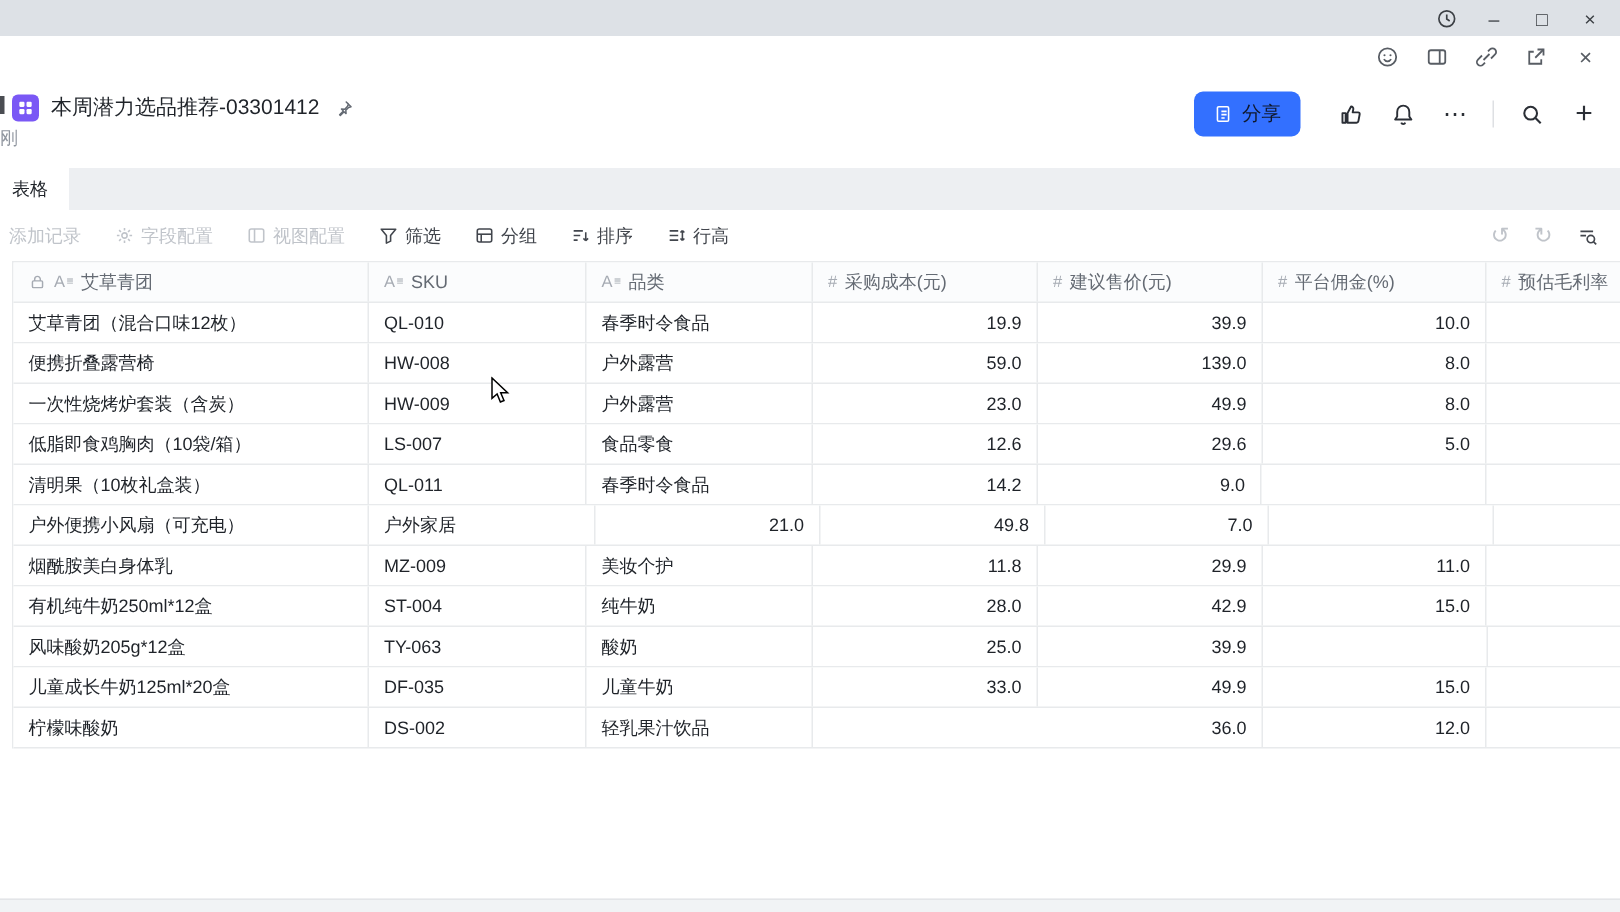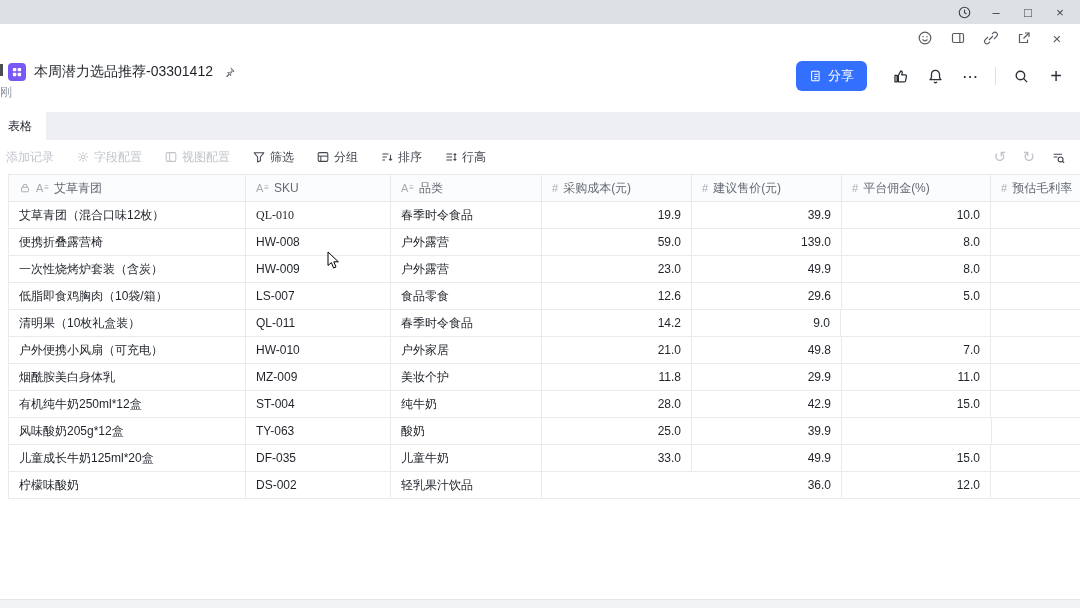--- a/index.html
+++ b/index.html
@@ -20,21 +20,21 @@
 
   
   .app-header { height:60px; position:relative; background:#fff; }
   .left-sliver { position:absolute; left:0; top:12px; width:3px; height:12px; background:#4a4d52; }
   .header-left { position:absolute; left:8px; top:11px; display:flex; align-items:center; gap:8px; }
   .bitable-icon { width:18px; height:18px; border-radius:4px; background:#7a58f5; display:flex; align-items:center; justify-content:center; }
   .doc-title { font-size:14px; font-weight:500; color:#1f2329; }
   .pin-icon { color:#646a73; margin-left:2px; }
   .saved-status { position:absolute; left:0; top:32px; color:#8f959e; font-size:12px; }
   .header-right { position:absolute; right:14px; top:9px; display:flex; align-items:center; gap:15px; }
-  .share-btn { height:30px; background:#3370ff; color:#ffffff; border:none; border-radius:6px; padding:0 13px; display:flex; align-items:center; gap:5px; font-size:13px; font-family:inherit; cursor:pointer; margin-right:8px; }
+  .share-btn { height:30px; background:#3370ff; color:#0f172a; border:none; border-radius:6px; padding:0 13px; display:flex; align-items:center; gap:5px; font-size:13px; font-family:inherit; cursor:pointer; margin-right:8px; }
   .hdr-icon { width:20px; height:20px; display:flex; align-items:center; justify-content:center; color:#2b2f36; font-size:16px; }
   .v-divider { width:1px; height:18px; background:#dee0e3; }
 
   
   .tab-bar { height:28px; background:#edeff2; display:flex; }
   .tab-active { width:46px; height:28px; background:#fff; display:flex; align-items:center; padding-left:8px; font-size:12px; color:#1f2329; }
 
   
   .view-toolbar { height:34px; background:#fff; display:flex; align-items:center; padding:0 14px 0 6px; gap:22px; }
   .tbi { display:flex; align-items:center; gap:4px; color:#42464d; cursor:pointer; white-space:nowrap; }
@@ -253,21 +253,21 @@
         <span class="th-label">平台佣金(%)</span>
       </div>
       <div class="th" style="width: 150px;">
         <span class="ficon">#</span>
         <span class="th-label">预估毛利率</span>
       </div>
     </div>
   <div>
       <div class="trow">
         <div class="td" style="width: 237px;">艾草青团（混合口味12枚）</div>
-        <div class="td" style="width: 145px; font-family: Liberation Serif, serif;">QL-010</div>
+        <div class="td" style="width: 145px;">QL-010</div>
         <div class="td" style="width: 151px;">春季时令食品</div>
         <div class="td num" style="width: 150px;">19.9</div>
         <div class="td num" style="width: 150px;">39.9</div>
         <div class="td num" style="width: 149px;">10.0</div>
         <div class="td num" style="width: 150px;"></div>
       </div>
       <div class="trow">
         <div class="td" style="width: 237px;">便携折叠露营椅</div>
         <div class="td" style="width: 145px;">HW-008</div>
         <div class="td" style="width: 151px;">户外露营</div>
@@ -297,21 +297,20 @@
       <div class="trow">
         <div class="td" style="width: 237px;">清明果（10枚礼盒装）</div>
         <div class="td" style="width: 145px;">QL-011</div>
         <div class="td" style="width: 151px;">春季时令食品</div>
         <div class="td num" style="width: 150px;">14.2</div>
         <div class="td num" style="width: 149px;">9.0</div>
         <div class="td num" style="width: 150px;"></div>
       </div>
       <div class="trow">
         <div class="td" style="width: 237px;">户外便携小风扇（可充电）</div>
-        <div class="td" style="width: 145px;">HW-010</div>
         <div class="td" style="width: 151px;">户外家居</div>
         <div class="td num" style="width: 150px;">21.0</div>
         <div class="td num" style="width: 150px;">49.8</div>
         <div class="td num" style="width: 149px;">7.0</div>
         <div class="td num" style="width: 150px;"></div>
       </div>
       <div class="trow">
         <div class="td" style="width: 237px;">烟酰胺美白身体乳</div>
         <div class="td" style="width: 145px;">MZ-009</div>
         <div class="td" style="width: 151px;">美妆个护</div>

